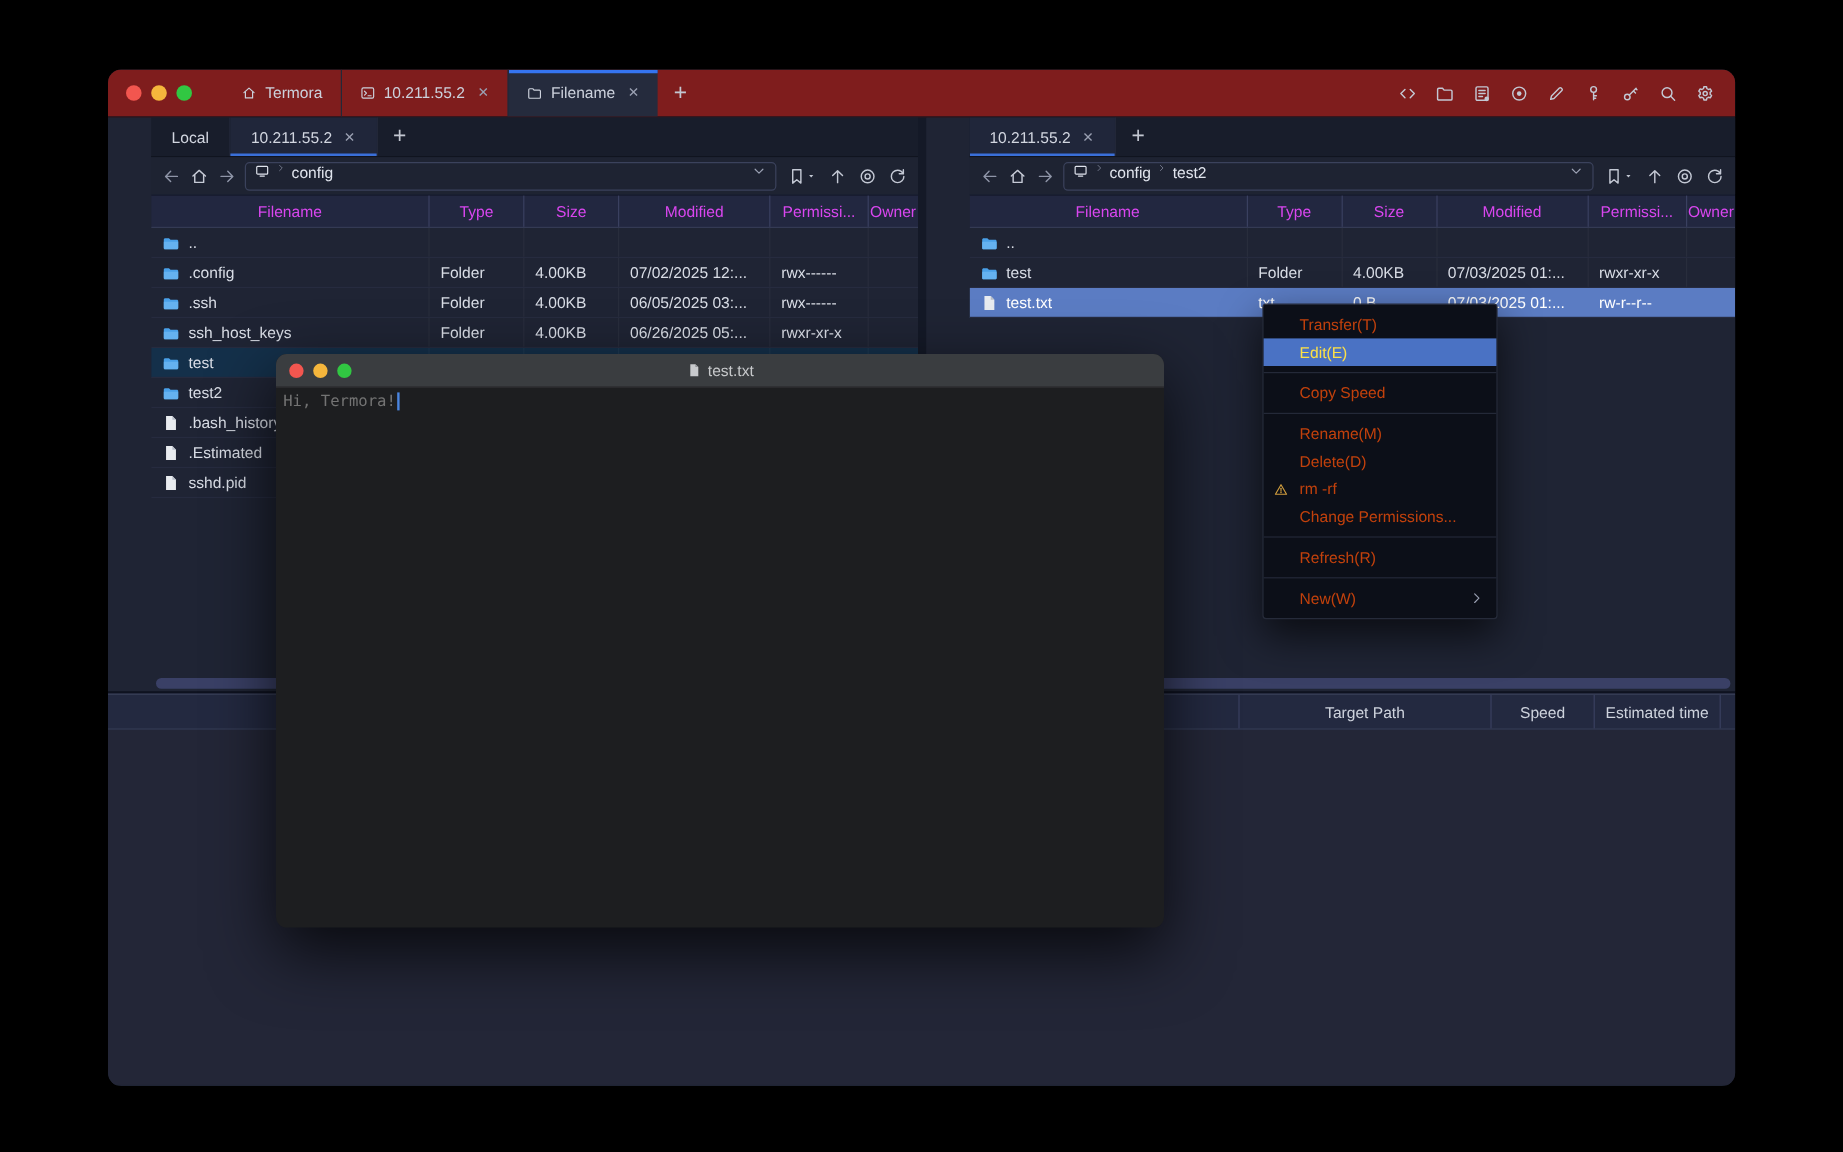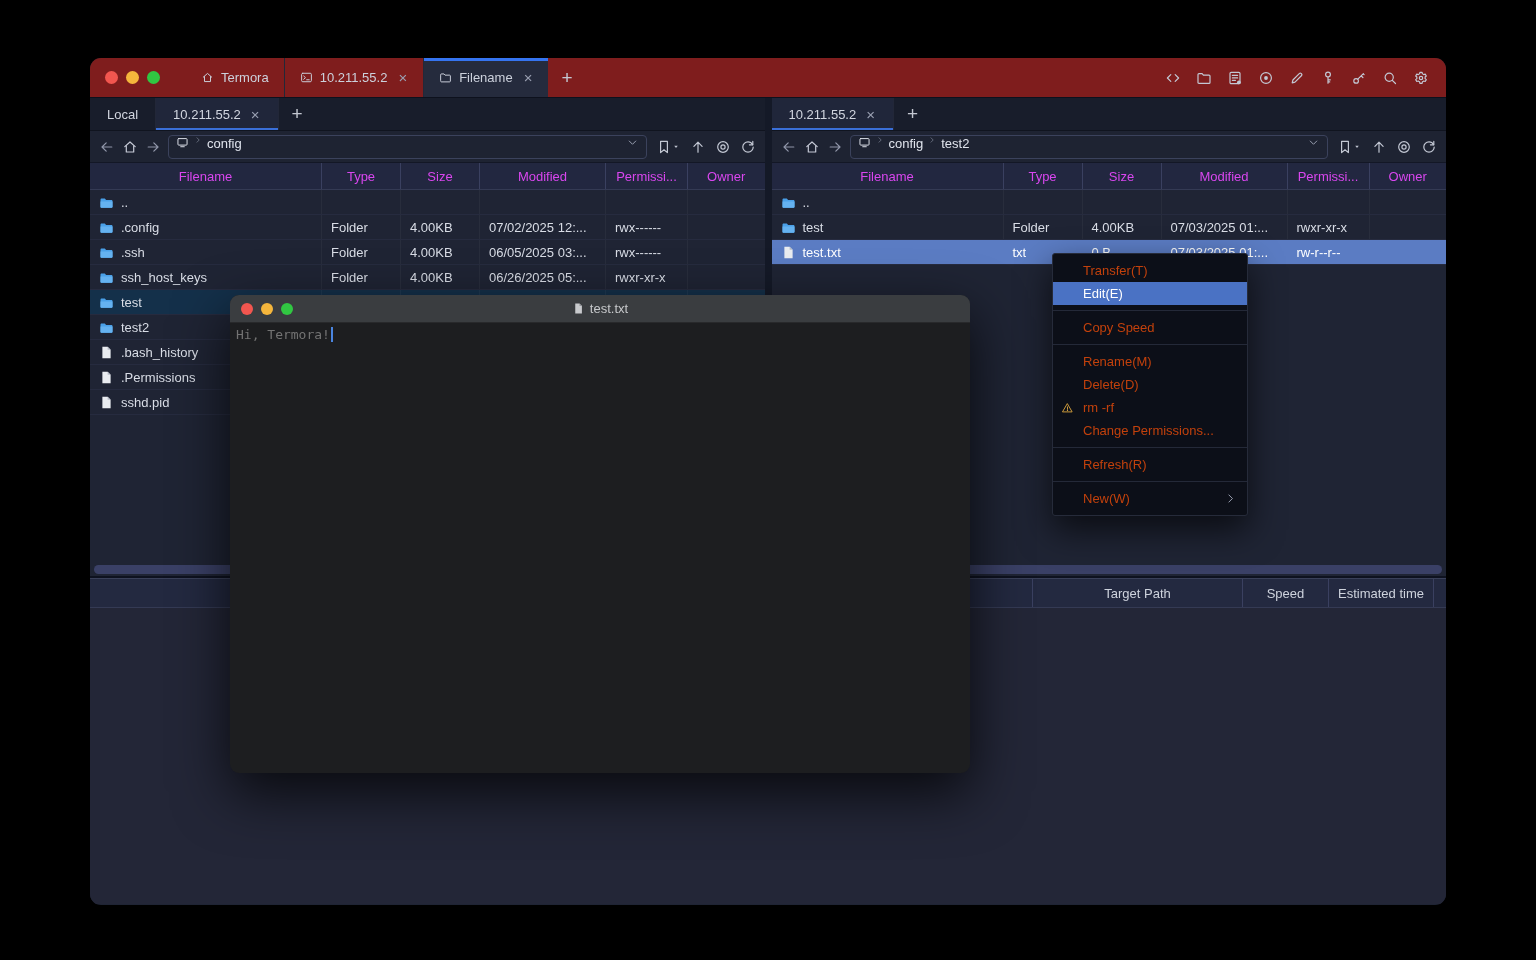--- a/index.html
+++ b/index.html
@@ -25,21 +25,21 @@
              margin-left:3px; padding:0 1px; }
   .tab-plus { display:flex; align-items:center; padding:0 13px; color:#c3c7d1;
               font-size:19px; font-weight:300; }
   .tb-icons { margin-left:auto; display:flex; align-items:center; gap:7px; padding-right:13px; }
   .tb-btn { width:24px; height:24px; display:flex; align-items:center; justify-content:center;
             color:#c3c8d4; }
 
   
   .panels { display:flex; height:478px; }
   .v-divider { width:7px; background:#141927; }
-  .panel { flex:1; min-width:0; display:flex; flex-direction:column; background:#1f2434; }
+  .panel { flex:1; min-width:0; display:flex; flex-direction:column; background:#1f2434;padding-left:36px; }
 
   .panel-tabs { height:33px; background:#181d2b; display:flex; align-items:stretch;
                 border-bottom:1px solid #10141f; }
   .panel-tab { display:flex; align-items:center; padding:0 17px; gap:6px; color:#d2d6e0;
                border-right:1px solid #222738; }
   .panel-tab.active { background:#20263a; box-shadow:inset 0 -2px 0 #3a6fd8; }
 
   .pathbar { height:31px; display:flex; align-items:center; gap:7px; padding:0 9px;
              background:#1e2332; }
   .nav-btn { color:#8f95a8; display:flex; align-items:center; }
@@ -91,21 +91,21 @@
   .editor-body { padding:4px 6px; font-family:"DejaVu Sans Mono", monospace;
                  font-size:13px; color:#737373; display:flex; align-items:center; }
   .cursor { width:2px; height:15px; background:#4a85e0; display:inline-block; margin-left:1px; }
 
   
   .context-menu { position:absolute; left:962px; top:195px; width:196px; z-index:60;
                   background:#0c0f18; border:1px solid #262b3a; border-radius:3px;
                   padding:5px 0; box-shadow:0 14px 34px rgba(0,0,0,.65); }
   .menu-item { height:23px; display:flex; align-items:center; padding:0 10px 0 30px;
                color:#c2410c; position:relative; }
-  .menu-item.hl { background:#4a72c4; color:#ffffff; }
+  .menu-item.hl { background:#4a72c4; color:#fde047; }
   .menu-item .mi-icon { position:absolute; left:8px; top:50%; transform:translateY(-50%);
                         display:flex; }
   .menu-item .sub { margin-left:auto; color:#9aa0b2; display:flex; }
   .menu-sep { height:1px; background:#242938; margin:5px 0; }
 
   .ic { width:16px; height:16px; display:block; }
   .ic-s { width:13px; height:13px; }
   .ic-row { width:15px; height:15px; }
   .ic-c { width:8px; height:8px; }
 </style>
@@ -413,21 +413,21 @@
       <div class="c"></div>
     </div>
           <div class="f-row fgrid">
       <div class="c name">
               <span>
                 <svg class="ic ic-row" viewBox="0 0 16 16" fill="none" stroke="currentColor" stroke-width="1.2" stroke-linecap="round" stroke-linejoin="round">
                   <path fill="#e9ecf0" stroke="none" d="M3.6 1.8h5.6l3.2 3.2v9.2H3.6z"></path>
                   <path fill="#b7bdc7" stroke="none" d="M9.2 1.8v3.2h3.2z"></path>
                 </svg>
               </span>
-              <span>.Permissions</span>
+              <span>.Estimated</span>
             </div>
       <div class="c"></div>
       <div class="c"></div>
       <div class="c"></div>
       <div class="c"></div>
       <div class="c"></div>
     </div>
           <div class="f-row fgrid">
       <div class="c name">
               <span>

